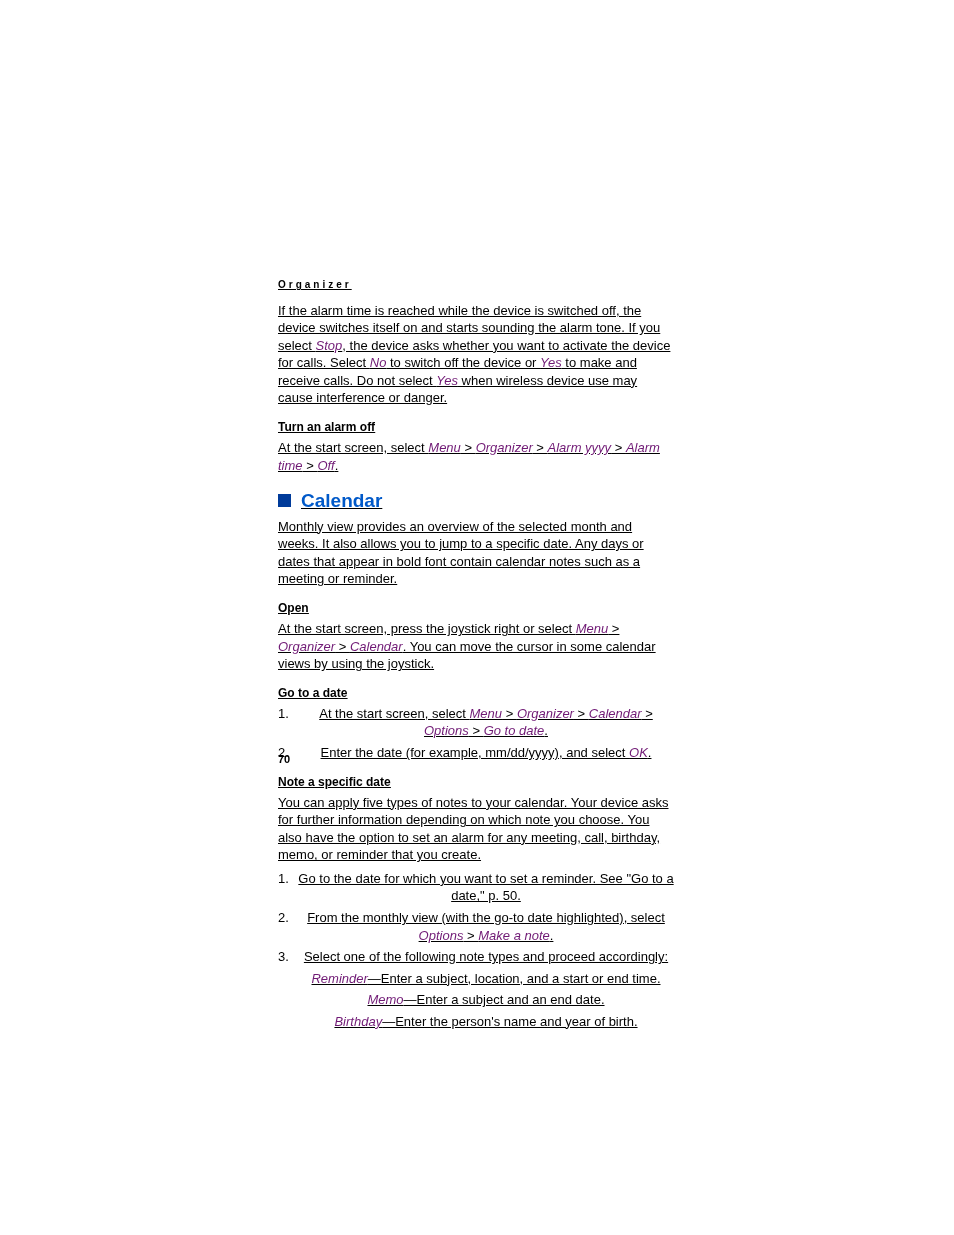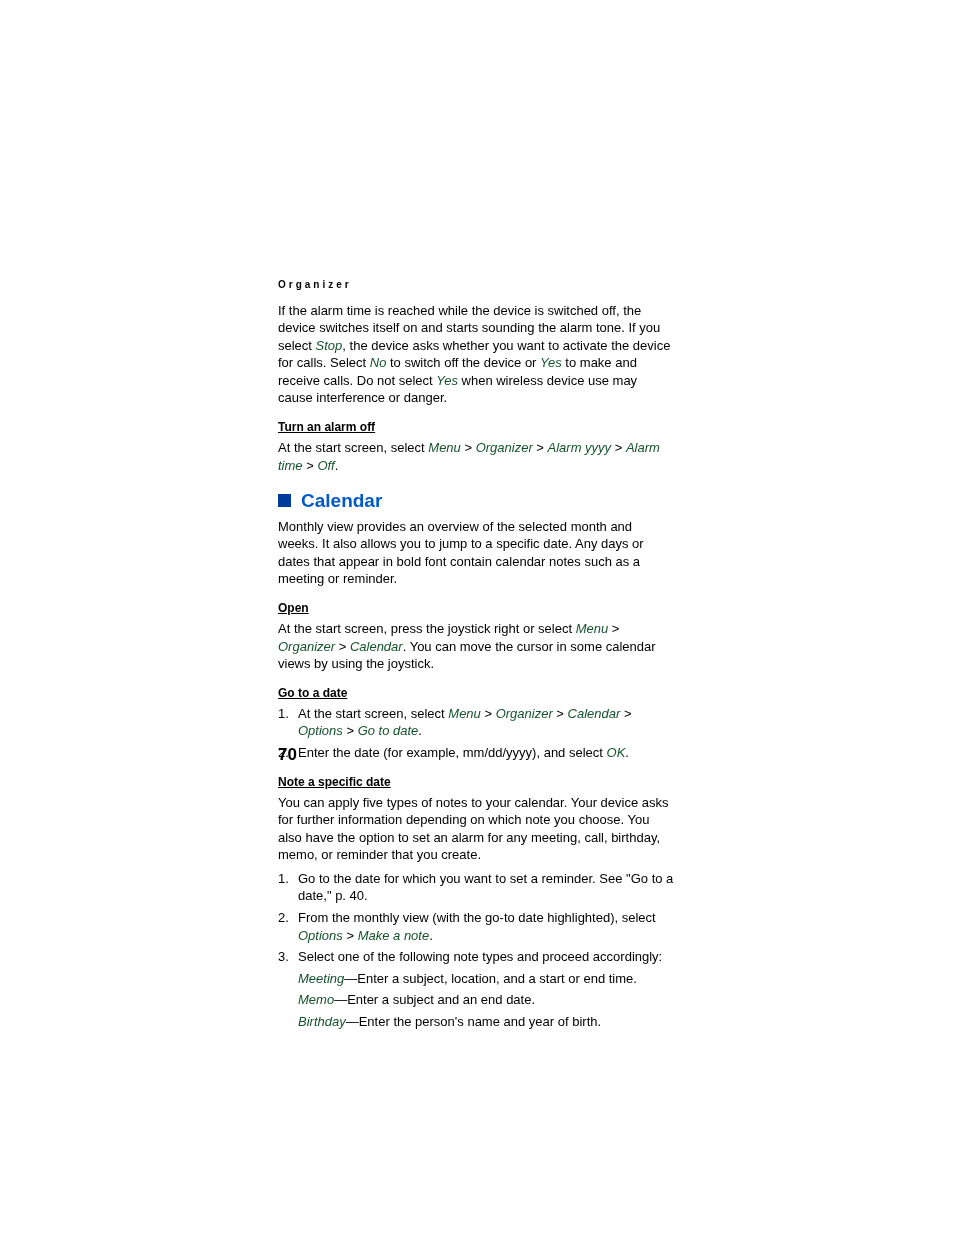--- a/index.html
+++ b/index.html
@@ -10,31 +10,32 @@
     color: #000;
     font-size: 13px;
     line-height: 1.35;
   }
   .page {
     width: 954px;
     height: 1037px;
     box-sizing: border-box;
     padding: 278px 280px 0 278px;
     position: relative;
+    text-decoration: underline;
   }
   .header-label {
     font-size: 10px;
     font-weight: bold;
     letter-spacing: 3px;
     margin-bottom: 10px;
   }
   p {
     margin: 0 0 6px 0;
   }
-  .blue { color: #14532d; font-style: italic; }
+  .blue { color: #701a75; font-style: italic; }
   .sep { color: #000; font-style: normal; }
   .h3 {
     font-size: 12px;
     font-weight: bold;
     text-decoration: underline;
     margin: 12px 0 4px 0;
   }
   .h2-row {
     display: flex;
     align-items: center;
@@ -57,33 +58,34 @@
     margin: 2px 0 6px 0;
     padding-left: 0;
     list-style: none;
     counter-reset: item;
   }
   ol > li {
     counter-increment: item;
     margin-bottom: 4px;
     padding-left: 20px;
     position: relative;
+    text-align: center;
   }
   ol > li::before {
     content: counter(item) ".";
     position: absolute;
     left: 0;
   }
   .sub { margin-top: 4px; margin-bottom: 4px; padding-left: 0; }
   .pagenum {
     position: absolute;
     left: 278px;
     bottom: 270px;
     font-weight: bold;
-    font-size: 17px;
+    font-size: 11px;
     text-align: center;
   }
 </style>
 </head>
 <body>
 
 <div class="page">
 
   <div class="header-label">Organizer</div>
 
@@ -113,27 +115,27 @@
       <span>At the start screen, select </span><span class="blue">Menu</span><span class="sep"> &gt; </span><span class="blue">Organizer</span><span class="sep"> &gt; </span><span class="blue">Calendar</span><span class="sep"> &gt; </span><span class="blue">Options</span><span class="sep"> &gt; </span><span class="blue">Go to date</span><span>.</span>
     </li>
     <li>
       <span>Enter the date (for example, mm/dd/yyyy), and select </span><span class="blue">OK</span><span>.</span>
     </li>
   </ol>
 
   <div class="h3">Note a specific date</div>
   <p>You can apply five types of notes to your calendar. Your device asks for further information depending on which note you choose. You also have the option to set an alarm for any meeting, call, birthday, memo, or reminder that you create.</p>
   <ol>
-    <li>Go to the date for which you want to set a reminder. See "Go to a date," p. 40.</li>
+    <li>Go to the date for which you want to set a reminder. See "Go to a date," p. 50.</li>
     <li>
       <span>From the monthly view (with the go-to date highlighted), select </span><span class="blue">Options</span><span class="sep"> &gt; </span><span class="blue">Make a note</span><span>.</span>
     </li>
     <li>
       <span>Select one of the following note types and proceed accordingly:</span>
-      <p class="sub"><span class="blue">Meeting</span><span>—Enter a subject, location, and a start or end time.</span></p>
+      <p class="sub"><span class="blue">Reminder</span><span>—Enter a subject, location, and a start or end time.</span></p>
       <p class="sub"><span class="blue">Memo</span><span>—Enter a subject and an end date.</span></p>
       <p class="sub"><span class="blue">Birthday</span><span>—Enter the person's name and year of birth.</span></p>
     </li>
     <li>
       <span>Enter your note and select </span><span class="blue">Options</span><span class="sep"> &gt; </span><span class="blue">Save</span><span>.</span>
     </li>
   </ol>
 
   <div class="pagenum">70</div>
 </div>

